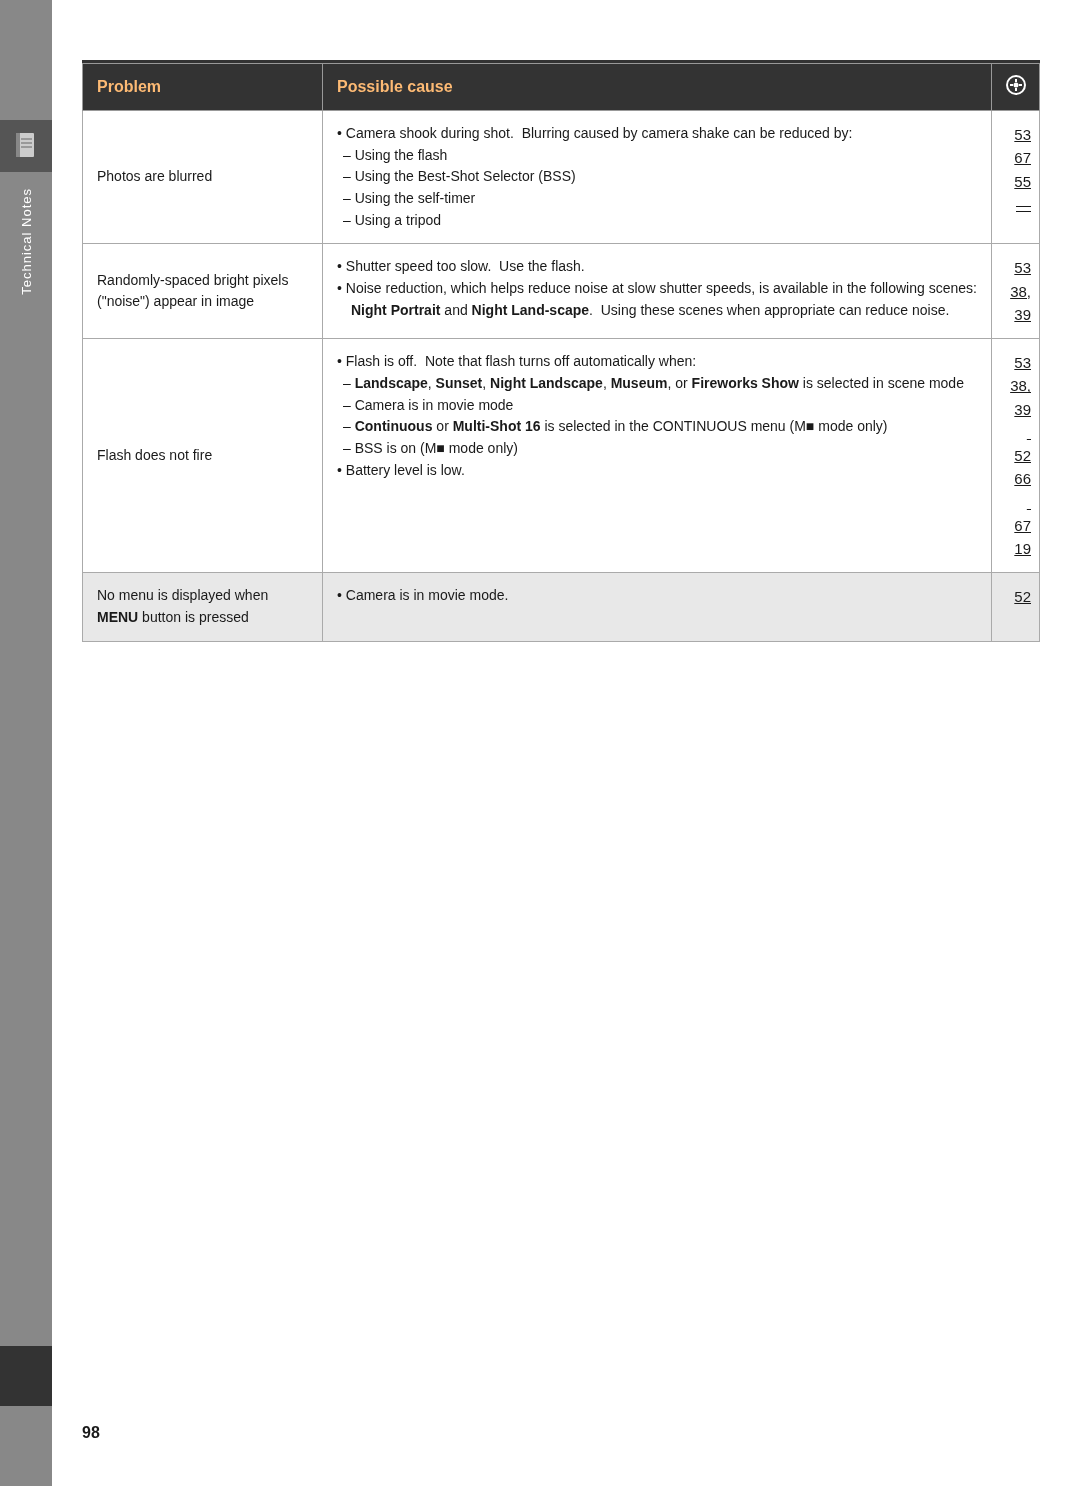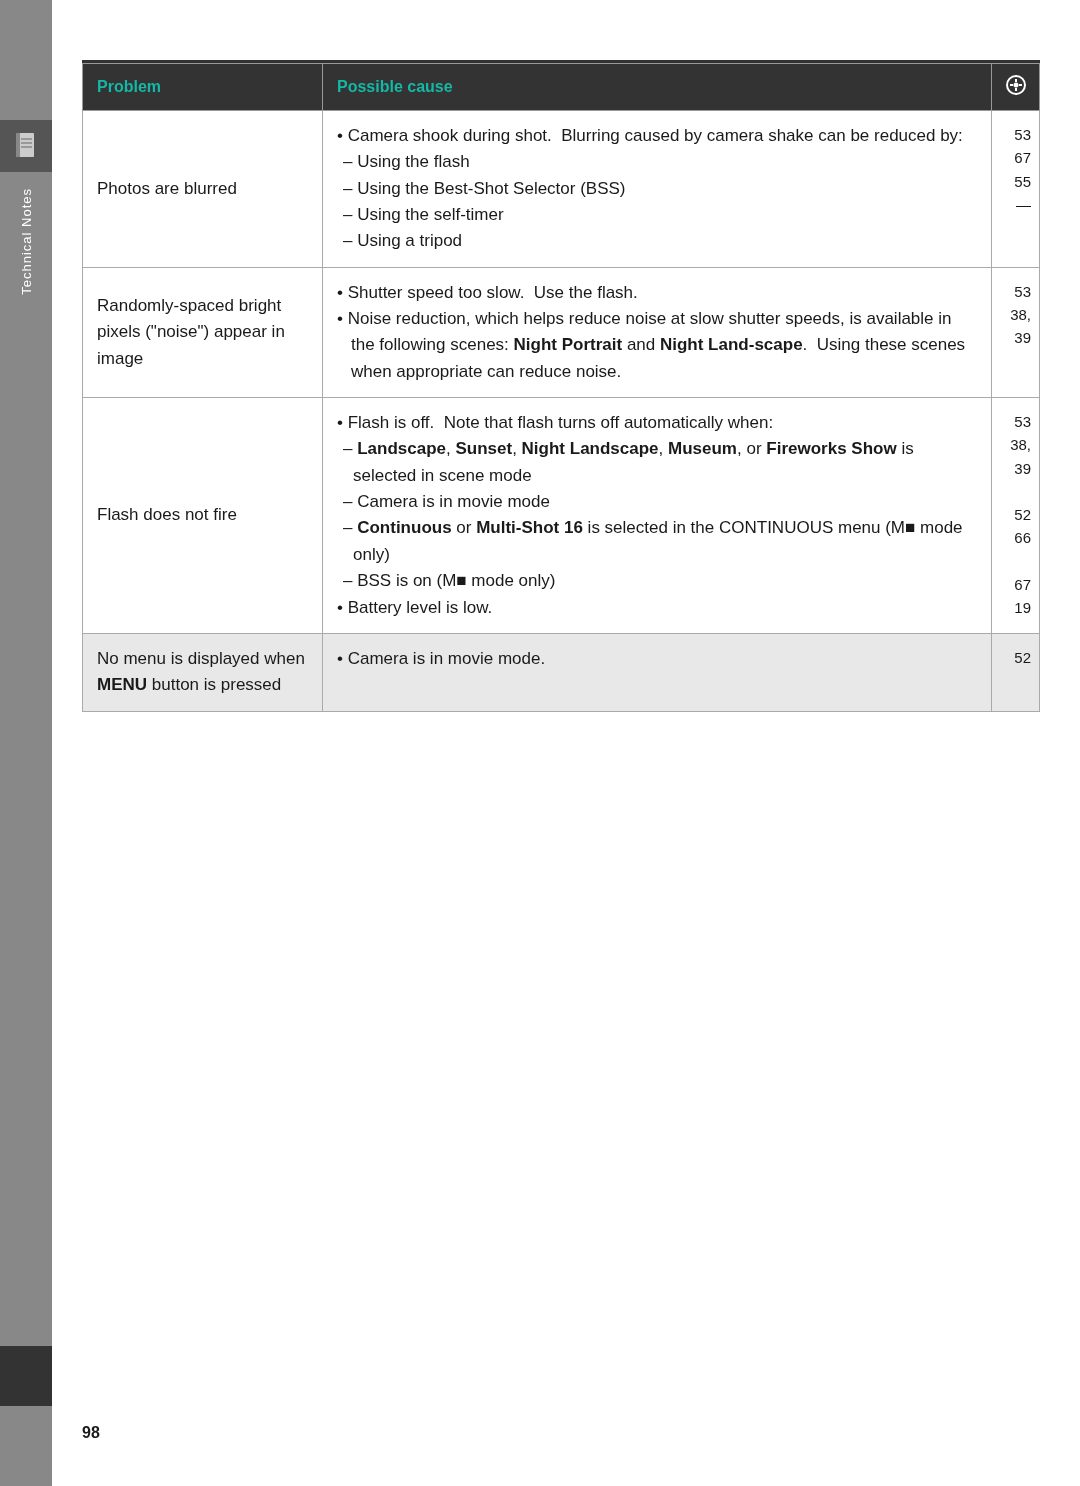--- a/index.html
+++ b/index.html
@@ -77,21 +77,21 @@
 
     
     .trouble-table {
       width: 100%;
       border-collapse: collapse;
       margin-top: 0;
     }
 
     .trouble-table th {
       background: #333333;
-      color: #14b8a6;
+      color: #fdba74;
       font-weight: bold;
       font-size: 16px;
       padding: 10px 14px;
       border: 1px solid #999;
       text-align: left;
     }
 
     .trouble-table th.col-icon {
       width: 48px;
       text-align: center;
@@ -103,31 +103,32 @@
     }
 
     .trouble-table th.col-cause {
       
     }
 
     .trouble-table td {
       vertical-align: top;
       padding: 12px 14px;
       border: 1px solid #aaa;
-      font-size: 17px;
+      font-size: 14px;
       line-height: 1.55;
     }
 
     .trouble-table td.col-num {
       width: 48px;
       text-align: right;
       vertical-align: top;
       padding: 12px 8px;
       font-size: 15px;
       line-height: 1.55;
+      text-decoration: underline;
     }
 
     .trouble-table td.col-problem {
       width: 240px;
       vertical-align: middle;
       text-align: left;
     }
 
     .trouble-table .row-bg {
       background: #e8e8e8;

